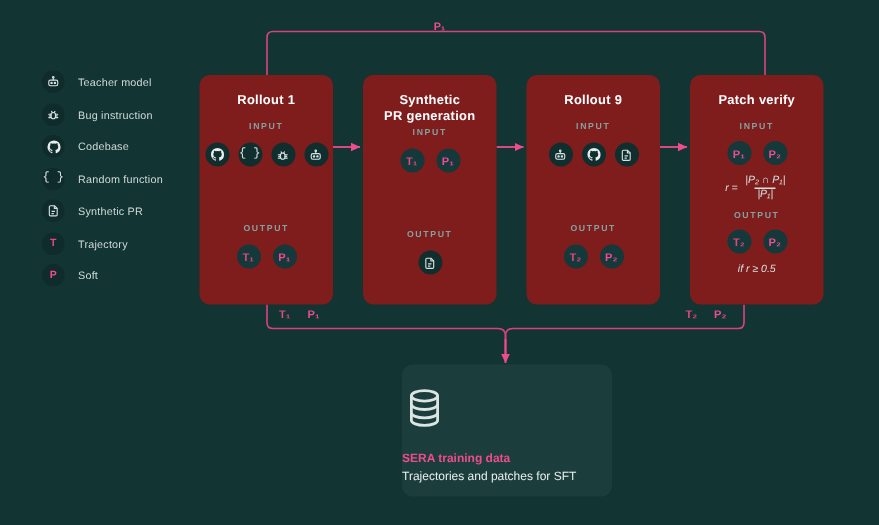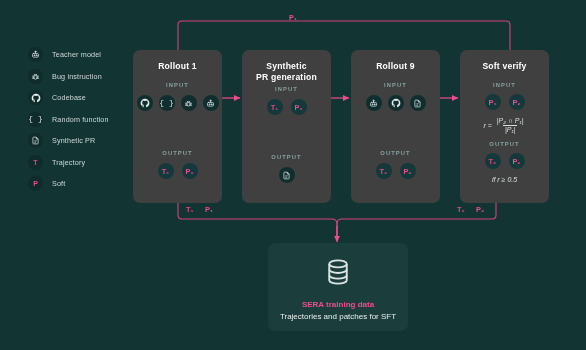--- a/index.html
+++ b/index.html
@@ -21,21 +21,21 @@
     flex: 0 0 15px; margin-right: 9px;
   }
   .legend-label { font-size: 7.2px; color: #cfd9d8; letter-spacing: .15px; white-space: nowrap; }
   .badge-txt { font-size: 7px; font-weight: bold; }
   .t-col { color: #e0487f; text-align: right; }
   .p-col { color: #ef4b8f; }
 
   
   .card {
     position: absolute;
-    background: #404040;
+    background: #7f1d1d;
     border-radius: 7px;
     top: 50px;
   }
   .card-title {
     text-align: center; color: #ffffff; font-size: 8.6px; font-weight: bold;
     letter-spacing: .2px; line-height: 11px; padding-top: 11px;
   }
   .section-label {
     text-align: center; color: #85a09f; font-size: 5.8px; letter-spacing: 1.1px;
     font-weight: bold;
@@ -62,21 +62,21 @@
   .toplabel {
     position: absolute; top: 13px; left: 0; width: 586px; text-align: center;
     font-size: 7.2px; font-weight: bold; color: #ef4b8f;
   }
   .botlabel { position: absolute; font-size: 7.4px; font-weight: bold; }
 
   
   .result {
     position: absolute; left: 268px; top: 243px; width: 140px; height: 88px;
     background: #1b3e3d; border-radius: 7px;
-    display: flex; flex-direction: column; align-items: center;
+    display: flex; flex-direction: column; align-items: flex-start;
   }
   .db-wrap { margin-top: 14px; }
   .result-title { margin-top: 9px; font-size: 8px; font-weight: bold; color: #ef4b8f; }
   .result-sub { margin-top: 3px; font-size: 8px; color: #e8eeed; }
 </style>
 </head>
 <body>
 
 <div id="stage">
 
@@ -258,21 +258,21 @@
       <span class="chip tp">
         <span class="chip-label t-col">T₂</span>
       </span>
       <span class="chip tp">
         <span class="chip-label p-col">P₂</span>
       </span>
     </div>
   </div>
 
   <div class="card" style="left:460px; width:89px; height:153px;">
-    <div class="card-title">Soft verify</div>
+    <div class="card-title">Patch verify</div>
     <div class="section-label" style="margin-top:10px;">INPUT</div>
     <div class="icon-row" style="margin-top:6px; gap:8px;">
       <span class="chip tp">
         <span class="chip-label p-col">P₁</span>
       </span>
       <span class="chip tp">
         <span class="chip-label p-col">P₂</span>
       </span>
     </div>
     <div class="formula" style="margin-top:7px;">

